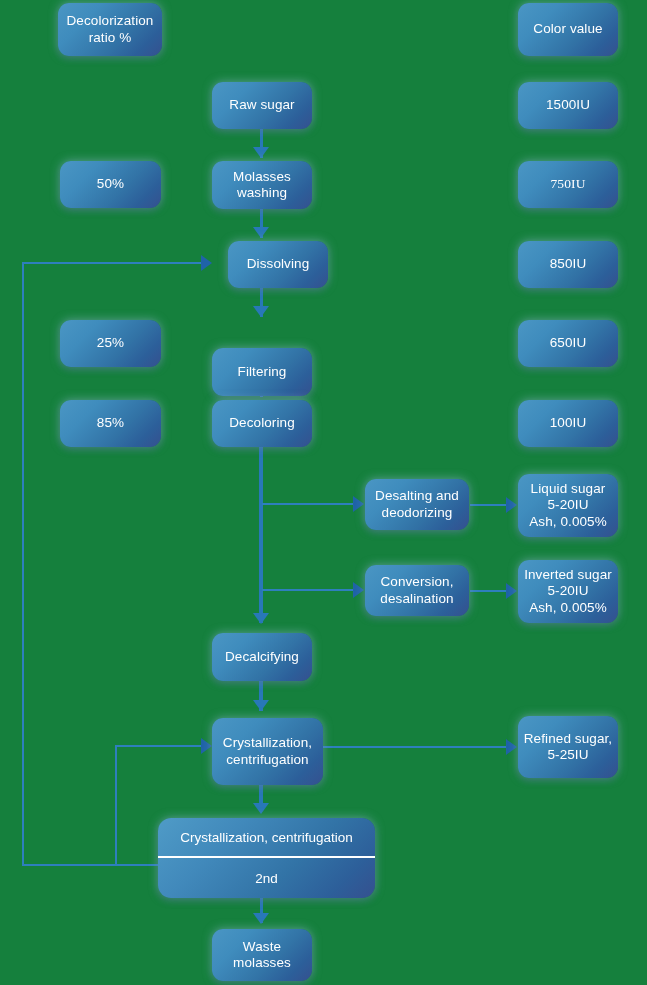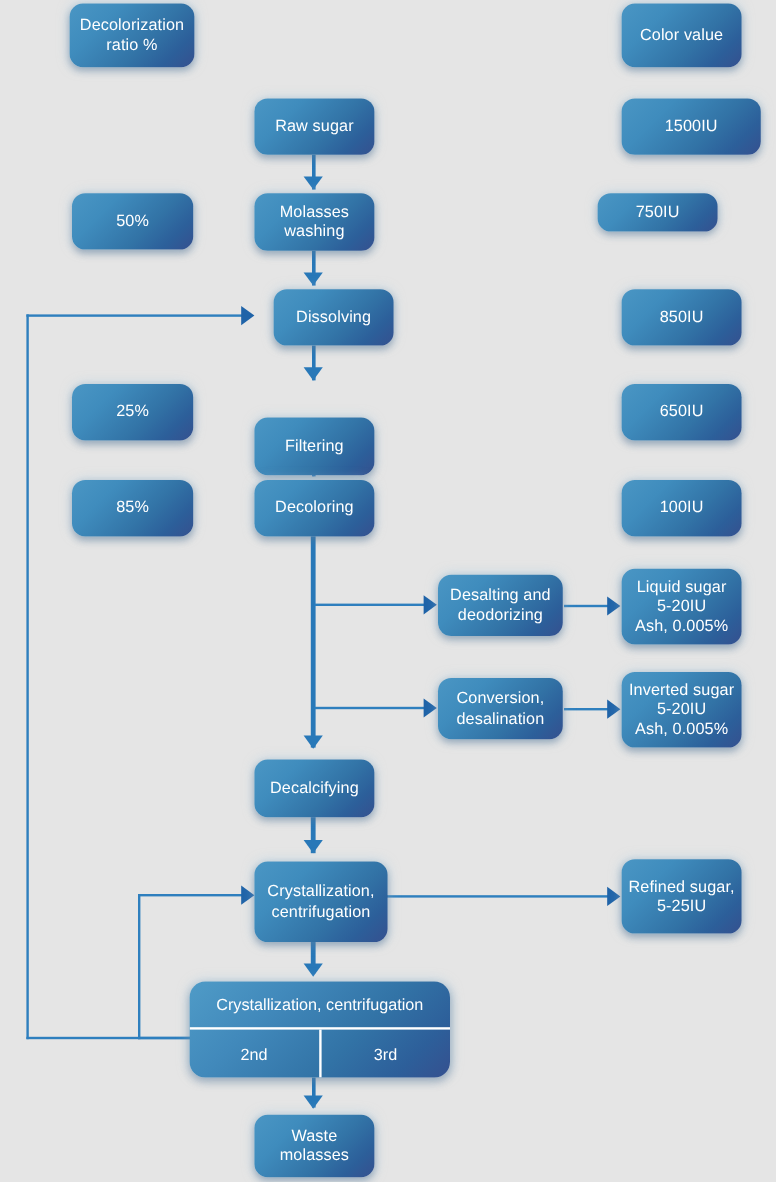--- a/index.html
+++ b/index.html
@@ -7,21 +7,21 @@
     padding: 0;
     background: #ffffff;
   }
   body {
     font-family: "Liberation Sans", "DejaVu Sans", sans-serif;
   }
   #canvas {
     position: relative;
     width: 647px;
     height: 985px;
-    background: #e5e5e5;
+    background: #15803d;
     overflow: hidden;
   }
   .node {
     position: absolute;
     box-sizing: border-box;
     border-radius: 11px;
     background: linear-gradient(135deg, #4a96c4 0%, #3f8cbd 28%, #3273a6 62%, #2c5f9a 82%, #35508f 100%);
     box-shadow: 0 3px 6px rgba(40,70,110,0.32), 0 0 10px rgba(160,200,225,0.55);
     color: #ffffff;
     display: flex;
@@ -191,24 +191,24 @@
 
   <div class="node" style="left:365px; top:565px; width:104px; height:51px;">
     <span>Conversion,
 desalination</span>
   </div>
   <div class="node" style="left:365px; top:479px; width:104px; height:51px;">
     <span>Desalting and
 deodorizing</span>
   </div>
 
-  <div class="node" style="left:518px; top:82px; width:116px; height:47px;">
+  <div class="node" style="left:518px; top:82px; width:100px; height:47px;">
     <span>1500IU</span>
   </div>
-  <div class="node" style="left:498px; top:161px; width:100px; height:32px;">
+  <div class="node" style="left:518px; top:161px; width:100px; height:47px;font-family:Liberation Serif, serif;">
     <span>750IU</span>
   </div>
   <div class="node" style="left:518px; top:241px; width:100px; height:47px;">
     <span>850IU</span>
   </div>
   <div class="node" style="left:518px; top:320px; width:100px; height:47px;text-align:right;">
     <span>650IU</span>
   </div>
   <div class="node" style="left:518px; top:400px; width:100px; height:47px;">
     <span>100IU</span>
@@ -234,19 +234,16 @@
   </div>
 
   <div class="tablenode" style="left:158px; top:818px; width:217px; height:80px;">
     <div class="thead">
       <span>Crystallization, centrifugation</span>
     </div>
     <div class="trow">
       <div class="tcell">
         <span>2nd</span>
       </div>
-      <div class="tcell">
-        <span>3rd</span>
-      </div>
     </div>
   </div>
 
 </div>
 
 </body></html>

